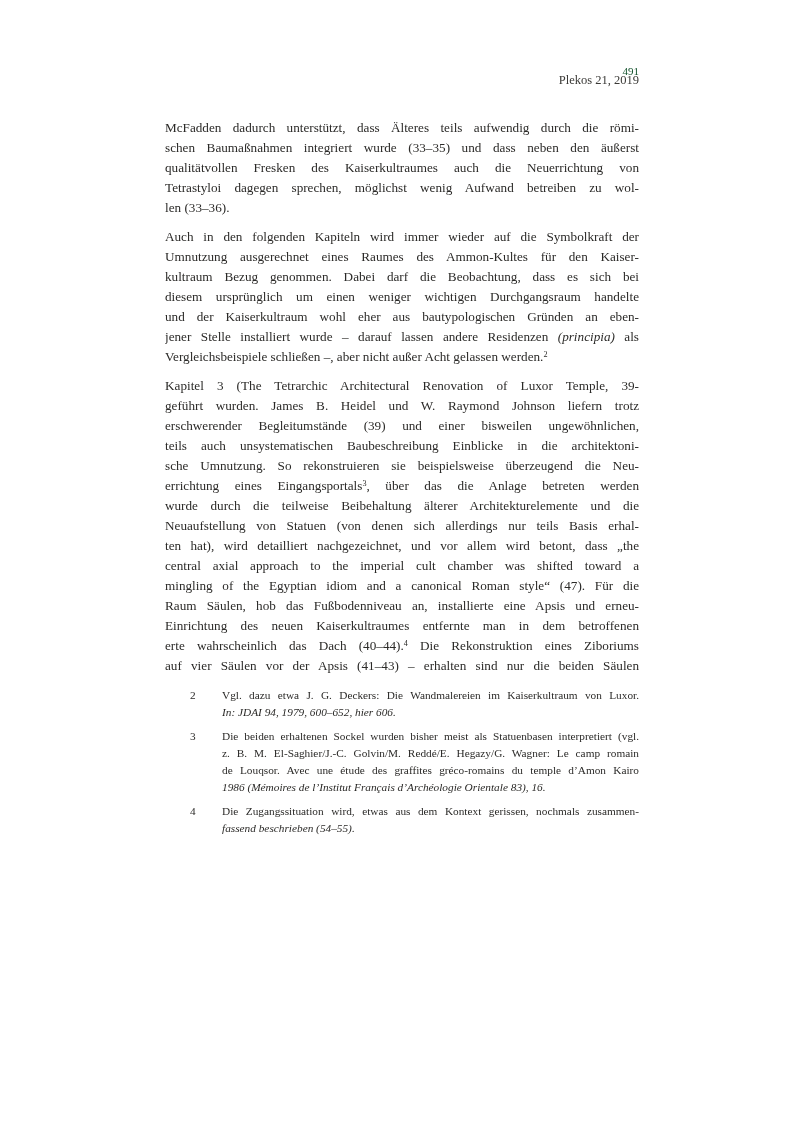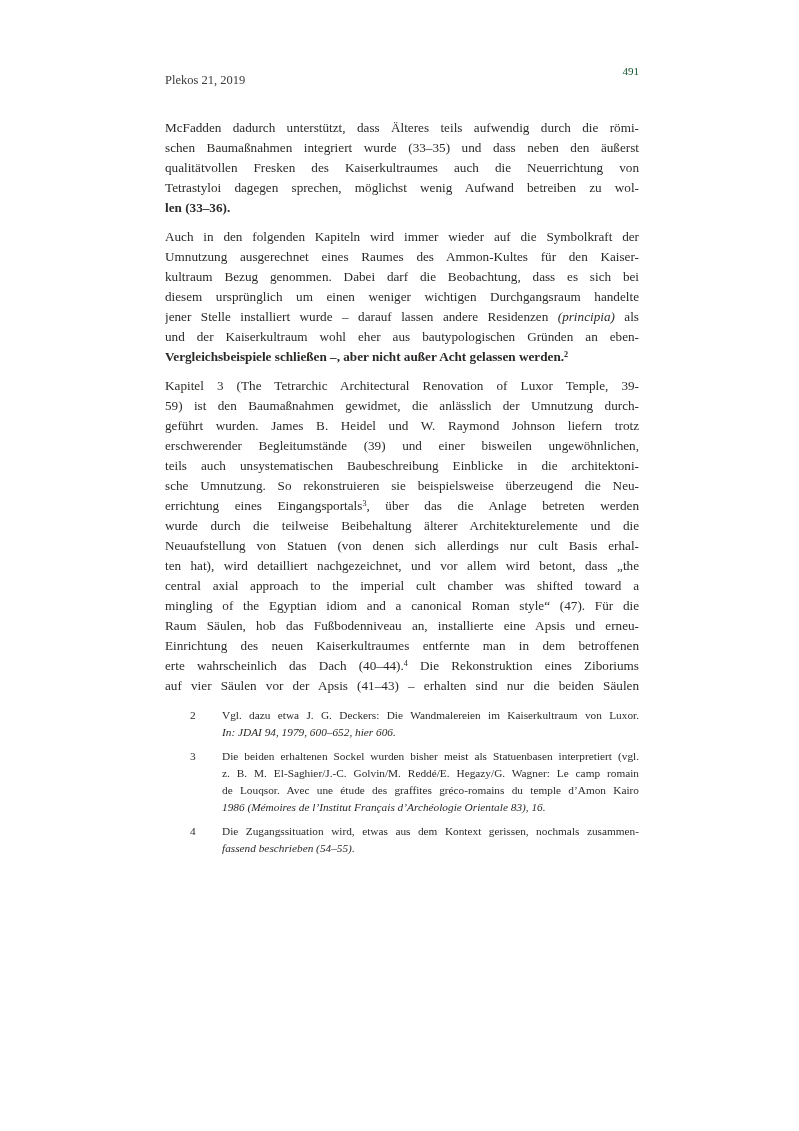--- a/index.html
+++ b/index.html
@@ -17,21 +17,21 @@
     position: absolute;
     left: 165px;
     top: 70px;
     width: 474px;
   }
   .pageheader {
     position: relative;
     height: 20px;
   }
   .journal {
-    text-align: left;
+    text-align: right;
     font-size: 12.5px;
     line-height: 20px;
     color: #3a3936;
   }
   .pageno {
     position: absolute;
     right: 0;
     top: -5px;
     font-size: 11px;
     color: #14532d;
@@ -39,21 +39,21 @@
   .bodytext { margin-top: 28px; }
   .para { margin: 0 0 9px 0; }
   .line {
     font-size: 13.2px;
     line-height: 20px;
     text-align: justify;
     text-align-last: justify;
     overflow: hidden;
     white-space: normal;
   }
-  .line.last { text-align-last: left; font-weight: bold; }
+  .line.last { text-align-last: left; }
   .line em { font-style: italic; }
   sup.fnmark {
     font-size: 0.62em;
     line-height: 0;
     vertical-align: baseline;
     position: relative;
     top: -0.45em;
   }
   .footnotes { margin-top: 11px; }
   .footnote {
@@ -94,34 +94,33 @@
           <div class="line"><span>schen Baumaßnahmen integriert wurde (33–35) und dass neben den äußerst</span></div>
           <div class="line"><span>qualitätvollen Fresken des Kaiserkultraumes auch die Neuerrichtung von</span></div>
           <div class="line"><span>Tetrastyloi dagegen sprechen, möglichst wenig Aufwand betreiben zu wol-</span></div>
           <div class="line last"><span>len (33–36).</span></div>
         </div>
         <div class="para">
           <div class="line"><span>Auch in den folgenden Kapiteln wird immer wieder auf die Symbolkraft der</span></div>
           <div class="line"><span>Umnutzung ausgerechnet eines Raumes des Ammon-Kultes für den Kaiser-</span></div>
           <div class="line"><span>kultraum Bezug genommen. Dabei darf die Beobachtung, dass es sich bei</span></div>
           <div class="line"><span>diesem ursprünglich um einen weniger wichtigen Durchgangsraum handelte</span></div>
+          <div class="line"><span>und der Kaiserkultraum wohl eher aus bautypologischen Gründen an eben-</span></div>
           <div class="line"><span>jener Stelle installiert wurde – darauf lassen andere Residenzen </span><em>(principia)</em><span> als</span></div>
-          <div class="line"><span>und der Kaiserkultraum wohl eher aus bautypologischen Gründen an eben-</span></div>
           <div class="line last"><span>Vergleichsbeispiele schließen –, aber nicht außer Acht gelassen werden.</span><sup class="fnmark">2</sup></div>
         </div>
         <div class="para">
           <div class="line"><span>Kapitel 3 (The Tetrarchic Architectural Renovation of Luxor Temple, 39-</span></div>
-          <div class="line"><span>59) ist den Baumaßnahmen gewidmet, die anlässlich der Umnutzung durch-</span></div>
           <div class="line"><span>geführt wurden. James B. Heidel und W. Raymond Johnson liefern trotz</span></div>
           <div class="line"><span>erschwerender Begleitumstände (39) und einer bisweilen ungewöhnlichen,</span></div>
           <div class="line"><span>teils auch unsystematischen Baubeschreibung Einblicke in die architektoni-</span></div>
           <div class="line"><span>sche Umnutzung. So rekonstruieren sie beispielsweise überzeugend die Neu-</span></div>
           <div class="line"><span>errichtung eines Eingangsportals</span><sup class="fnmark">3</sup><span>, über das die Anlage betreten werden</span></div>
           <div class="line"><span>wurde durch die teilweise Beibehaltung älterer Architekturelemente und die</span></div>
-          <div class="line"><span>Neuaufstellung von Statuen (von denen sich allerdings nur cult Basis erhal-</span></div>
+          <div class="line"><span>Neuaufstellung von Statuen (von denen sich allerdings nur teils Basis erhal-</span></div>
           <div class="line"><span>ten hat), wird detailliert nachgezeichnet, und vor allem wird betont, dass „the</span></div>
           <div class="line"><span>central axial approach to the imperial cult chamber was shifted toward a</span></div>
           <div class="line"><span>mingling of the Egyptian idiom and a canonical Roman style“ (47). Für die</span></div>
           <div class="line"><span>Raum Säulen, hob das Fußbodenniveau an, installierte eine Apsis und erneu-</span></div>
           <div class="line"><span>Einrichtung des neuen Kaiserkultraumes entfernte man in dem betroffenen</span></div>
           <div class="line"><span>erte wahrscheinlich das Dach (40–44).</span><sup class="fnmark">4</sup><span> Die Rekonstruktion eines Ziboriums</span></div>
           <div class="line"><span>auf vier Säulen vor der Apsis (41–43) – erhalten sind nur die beiden Säulen</span></div>
         </div>
       </div>
 

